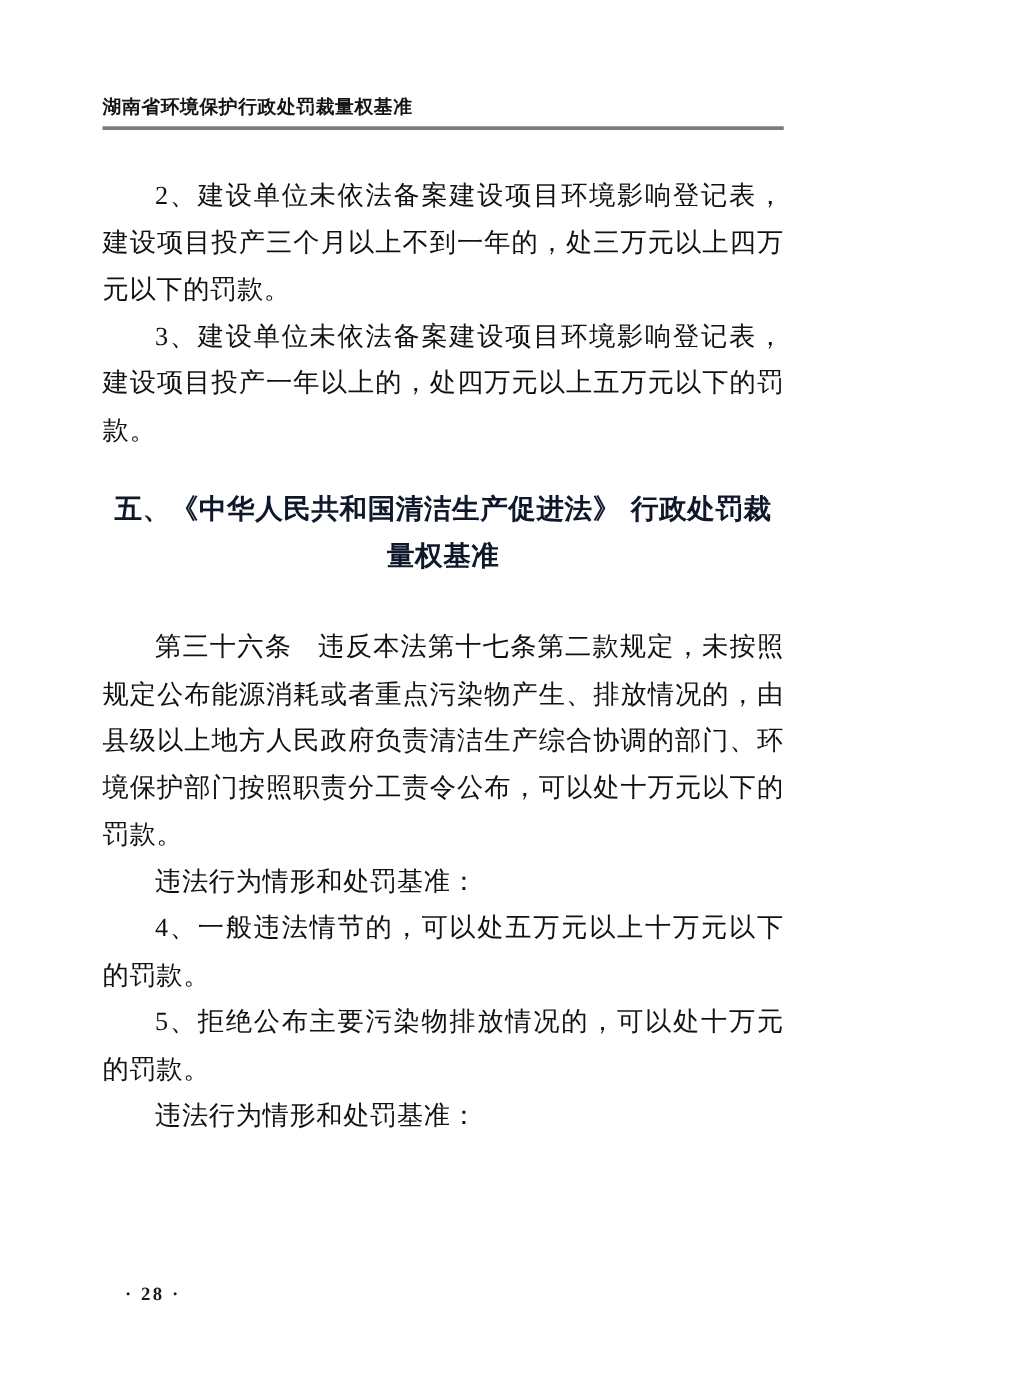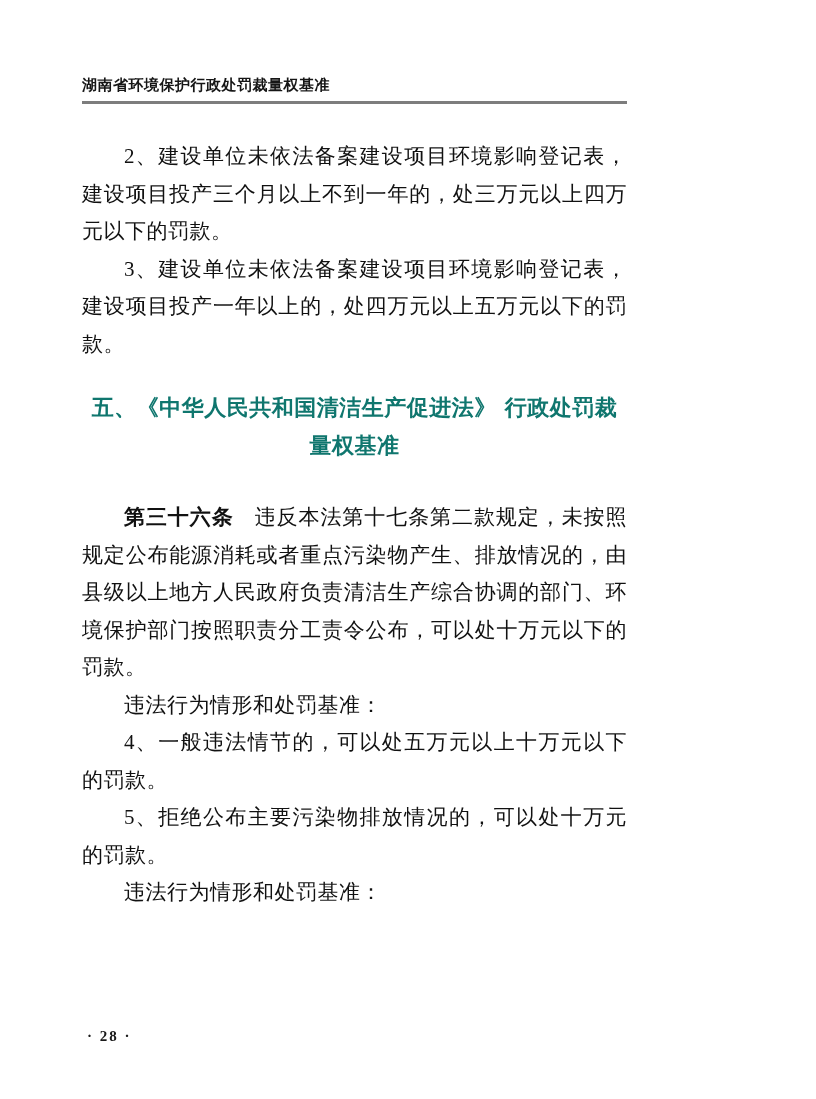--- a/index.html
+++ b/index.html
@@ -49,34 +49,34 @@
   }
   .section-heading {
     margin: 26px 0 35px 0;
     text-indent: 0;
     text-align: center;
     font-family: "DejaVu Sans", "Liberation Sans", sans-serif;
     font-weight: bold;
     font-size: 22px;
     line-height: 37.5px;
     letter-spacing: 0.5px;
-    color: #0f766e;
+    color: #0f172a;
   }
   .article-lead {
     font-family: "DejaVu Sans", "Liberation Sans", sans-serif;
-    font-weight: bold;
+    font-weight: normal;
     margin-right: 1.0em;
   }
   .clause-label {
     margin-right: 0.45em;
   }
   
   .page-footer {
     position: absolute;
-    left: 87px;
+    left: 100px;
     top: 1028px;
     font-size: 15px;
     font-weight: bold;
     letter-spacing: 2px;
     color: #1a1a1a;
     font-family: "Liberation Serif", "DejaVu Serif", serif;
   }
 </style>
 </head>
 <body>

